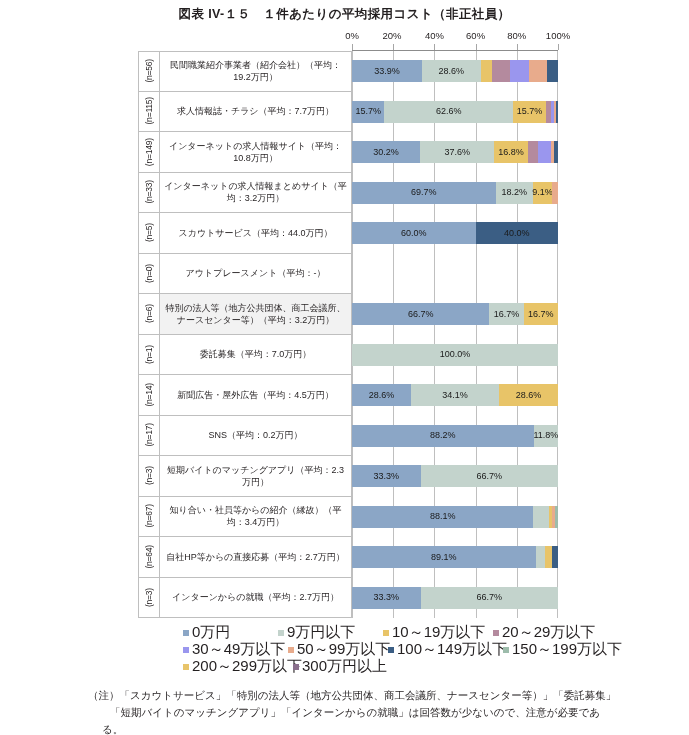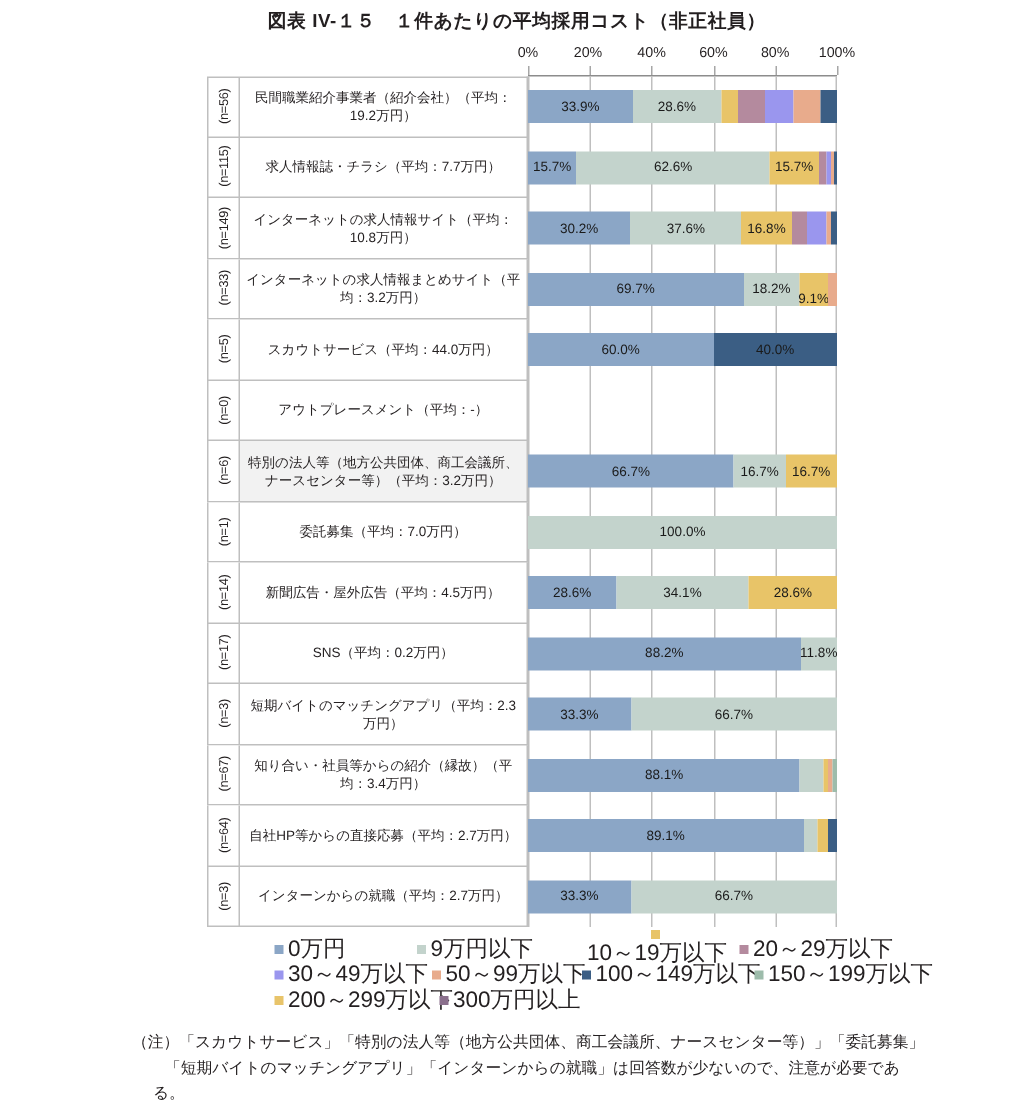--- a/index.html
+++ b/index.html
@@ -319,21 +319,21 @@
         </div>
         <div class="cat-cell">インターネットの求人情報まとめサイト（平均：3.2万円）</div>
         <div class="bar-cell">
           <div class="bar">
             <div class="seg" style="width: 143.582px; background: rgb(139, 166, 198);">
               <span>69.7%</span>
             </div>
             <div class="seg" style="width: 37.492px; background: rgb(195, 211, 204);">
               <span>18.2%</span>
             </div>
-            <div class="seg" style="width: 18.746px; background: rgb(232, 196, 104); align-items: flex-end;">
+            <div class="seg" style="width: 18.746px; background: rgb(232, 196, 104);">
               <span>9.1%</span>
             </div>
             <div class="seg" style="width: 6.18px; background: rgb(232, 171, 140);"></div>
           </div>
         </div>
       </div>
       <div class="row" style="height: 40.5px;">
         <div class="n-cell">
           <span class="n-text">(n=5)</span>
         </div>
@@ -495,21 +495,21 @@
 <div class="legend">
     <div class="legend-row">
       <div class="legend-item" style="width: 95px;">
         <span class="legend-swatch" style="background: rgb(139, 166, 198);"></span>
         <span>0万円</span>
       </div>
       <div class="legend-item" style="width: 105px;">
         <span class="legend-swatch" style="background: rgb(195, 211, 204);"></span>
         <span>9万円以下</span>
       </div>
-      <div class="legend-item" style="width: 110px; flex-direction: column;">
+      <div class="legend-item" style="width: 110px;">
         <span class="legend-swatch" style="background: rgb(232, 196, 104);"></span>
         <span>10～19万以下</span>
       </div>
       <div class="legend-item" style="width: 110px;">
         <span class="legend-swatch" style="background: rgb(180, 138, 158);"></span>
         <span>20～29万以下</span>
       </div>
     </div>
     <div class="legend-row">
       <div class="legend-item" style="width: 105px;">

